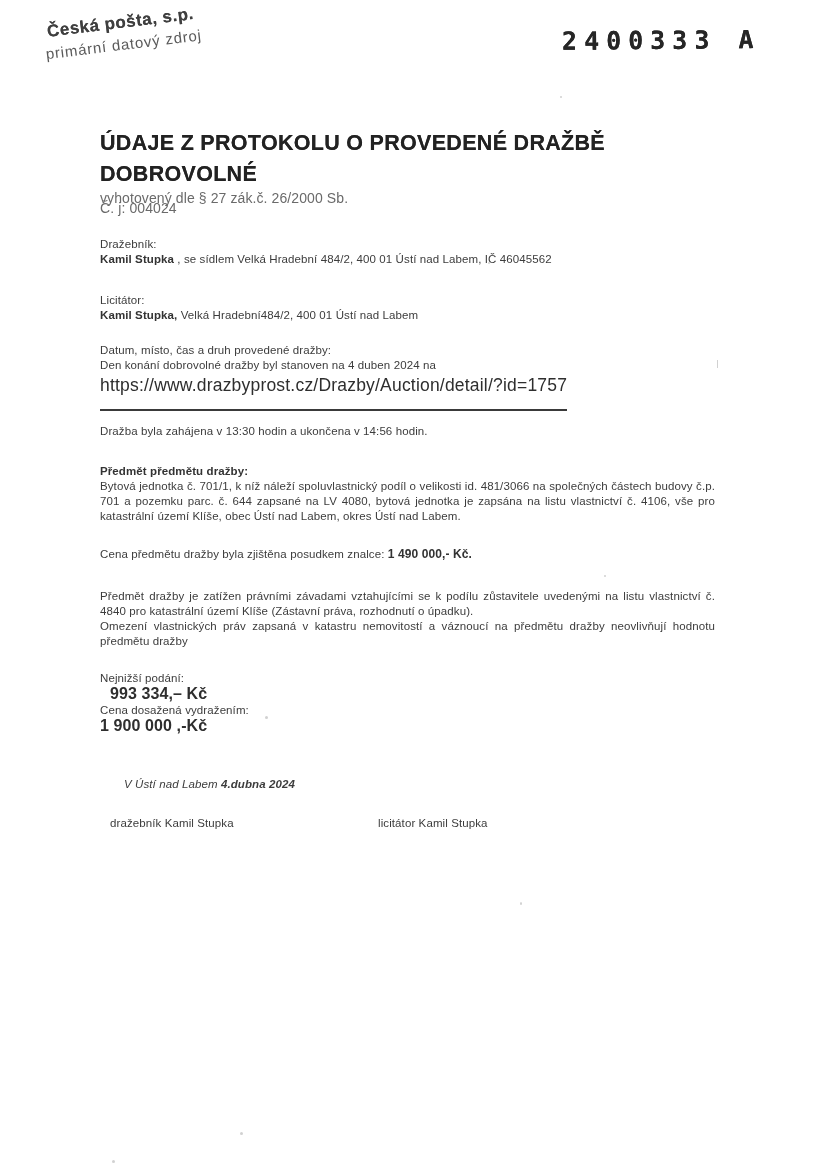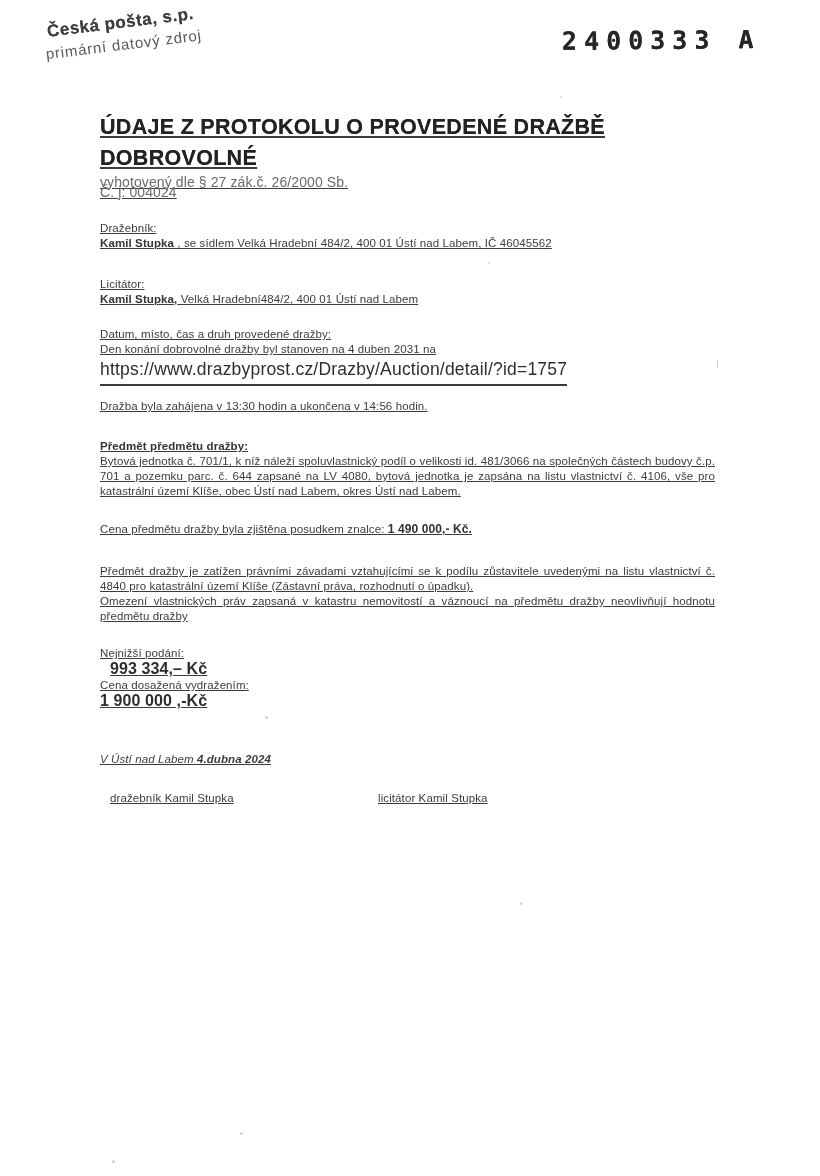--- a/index.html
+++ b/index.html
@@ -53,27 +53,26 @@
     letter-spacing: 7px;
     color: #262626;
     transform: rotate(-0.5deg);
     text-shadow: 0 0 0.5px #333;
   }
 
   
   .content {
     position: absolute;
     left: 100px;
-    top: 112px;
+    top: 128px;
     width: 615px;
     font-size: 11.5px;
     line-height: 15px;
     letter-spacing: 0.1px;
     color: #3c3c3c;
-    text-decoration: underline;
   }
 
   .doc-title {
     font-size: 21.5px;
     line-height: 31px;
     font-weight: bold;
     color: #222222;
     letter-spacing: 0.3px;
     text-shadow: 0 0 0.5px #444;
   }
@@ -95,21 +94,21 @@
   .url-line {
     margin-top: 1px;
   }
   .url-link {
     display: inline-block;
     font-size: 17.5px;
     line-height: 22px;
     color: #2e2e2e;
     text-decoration: none;
     border-bottom: 2px solid #3a3a3a;
-    padding-bottom: 4px;
+    padding-bottom: 13px;
     letter-spacing: 0.2px;
   }
   .sec-zahajena { margin-top: 13px; }
 
   .sec-oznaceni { margin-top: 25px; }
   .para-justify { text-align: justify; }
 
   .sec-cena { margin-top: 23px; }
 
   .sec-zavady { margin-top: 27px; }
@@ -117,20 +116,21 @@
   .sec-podani { margin-top: 22px; }
   .podani-row { display: flex; flex-direction: column; }
   .podani-label { width: 208px; flex: 0 0 auto; }
   .podani-value { font-weight: bold; color: #2e2e2e; font-size: 16px; }
   .podani-value.indent { margin-left: 10px; }
   .podani-row + .podani-row { margin-top: 2px; justify-content: space-between; }
 
   .sec-placedate {
     margin-top: 44px;
     font-style: italic;
+    margin-left: 24px;
   }
   .sec-placedate .date-part { font-weight: bold; }
 
   .sec-signatures {
     margin-top: 24px;
     display: flex;
   }
   .sig-left { margin-left: 10px; width: 268px; flex: 0 0 auto; }
   .sig-right { }
 
@@ -168,21 +168,21 @@
       <div><span class="bold">Kamil Stupka</span><span> , se sídlem Velká Hradební 484/2, 400 01 Ústí nad Labem, IČ 46045562</span></div>
     </div>
 
     <div class="sec sec-licitator">
       <div class="label-line">Licitátor:</div>
       <div><span class="bold">Kamil Stupka,</span><span> Velká Hradební484/2, 400 01 Ústí nad Labem</span></div>
     </div>
 
     <div class="sec sec-datum">
       <div>Datum, místo, čas a druh provedené dražby:</div>
-      <div>Den konání dobrovolné dražby byl stanoven na 4 duben 2031 na</div>
+      <div>Den konání dobrovolné dražby byl stanoven na 4 duben 2024 na</div>
       <div class="url-line">
         <a class="url-link" href="#">https://www.drazbyprost.cz/Drazby/Auction/detail/?id=1757</a>
       </div>
       <div class="sec-zahajena">Dražba byla zahájena v 13:30 hodin a ukončena v 14:56 hodin.</div>
     </div>
 
     <div class="sec sec-oznaceni">
       <div class="bold">Předmět předmětu dražby:</div>
       <div class="para-justify">Bytová jednotka č. 701/1, k níž náleží spoluvlastnický podíl o velikosti id. 481/3066 na společných částech budovy č.p. 701 a pozemku parc. č. 644 zapsané na LV 4080, bytová jednotka je zapsána na listu vlastnictví č. 4106, vše pro katastrální území Klíše, obec Ústí nad Labem, okres Ústí nad Labem.</div>
     </div>

